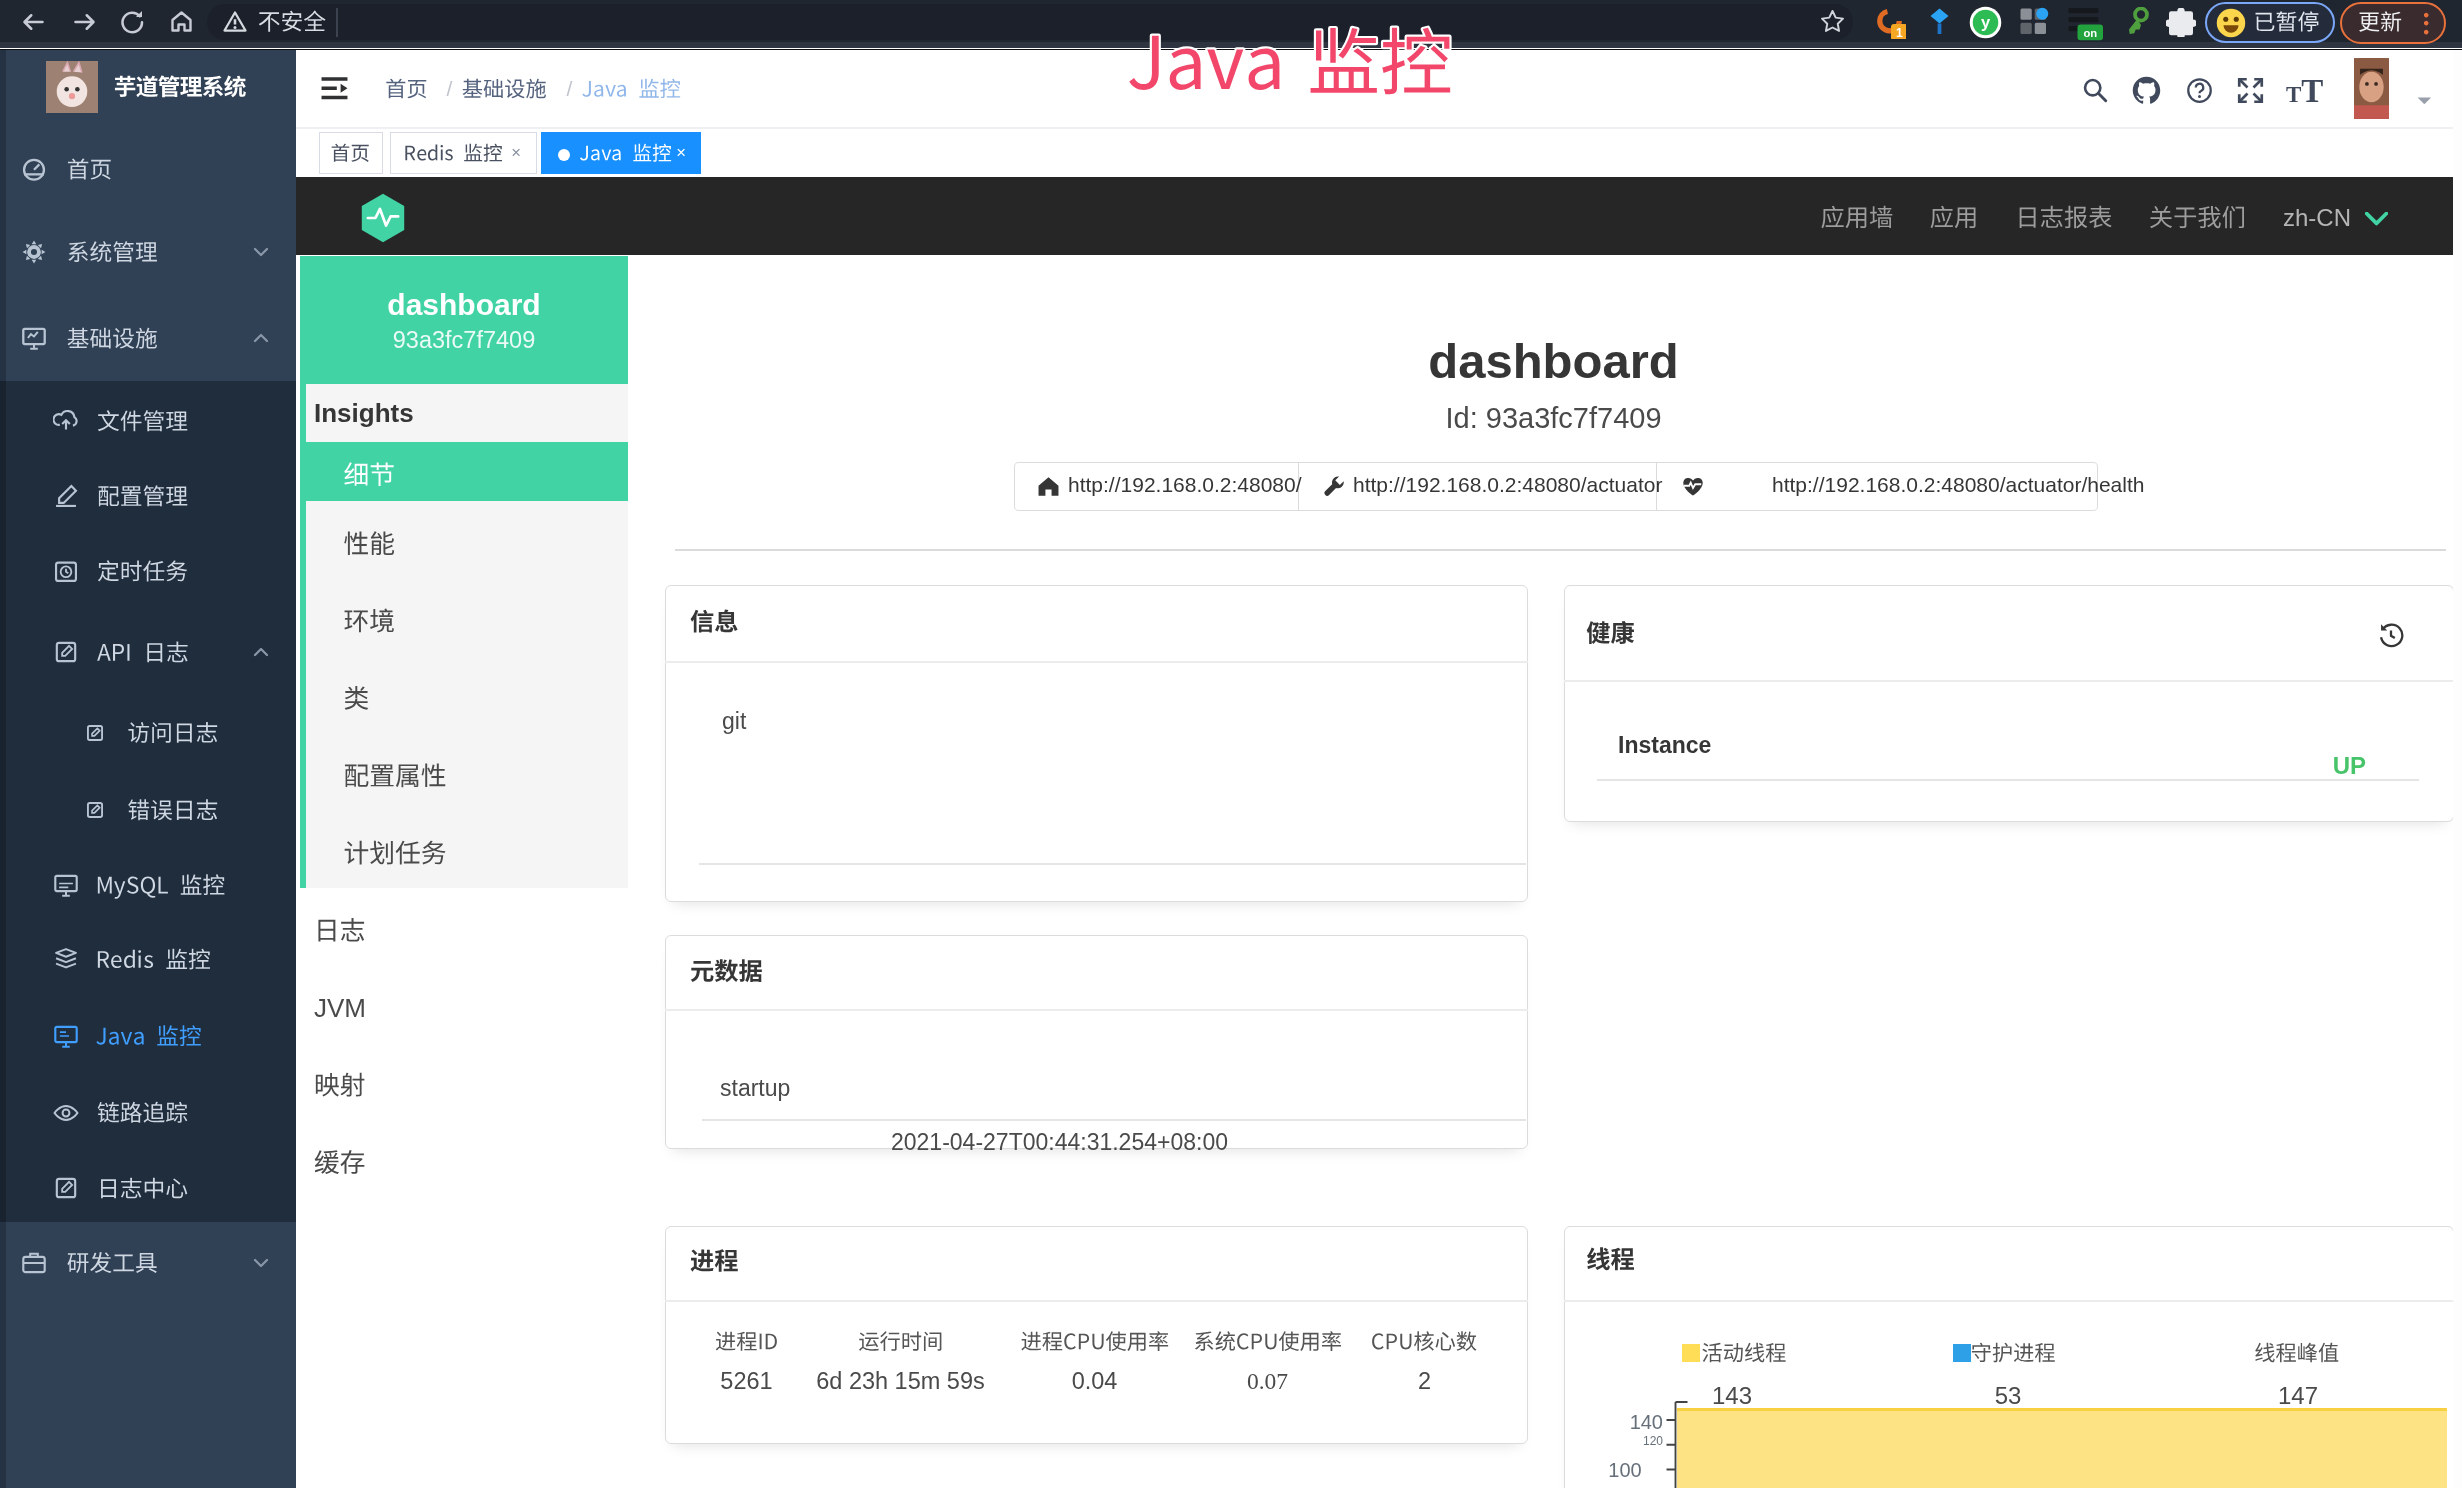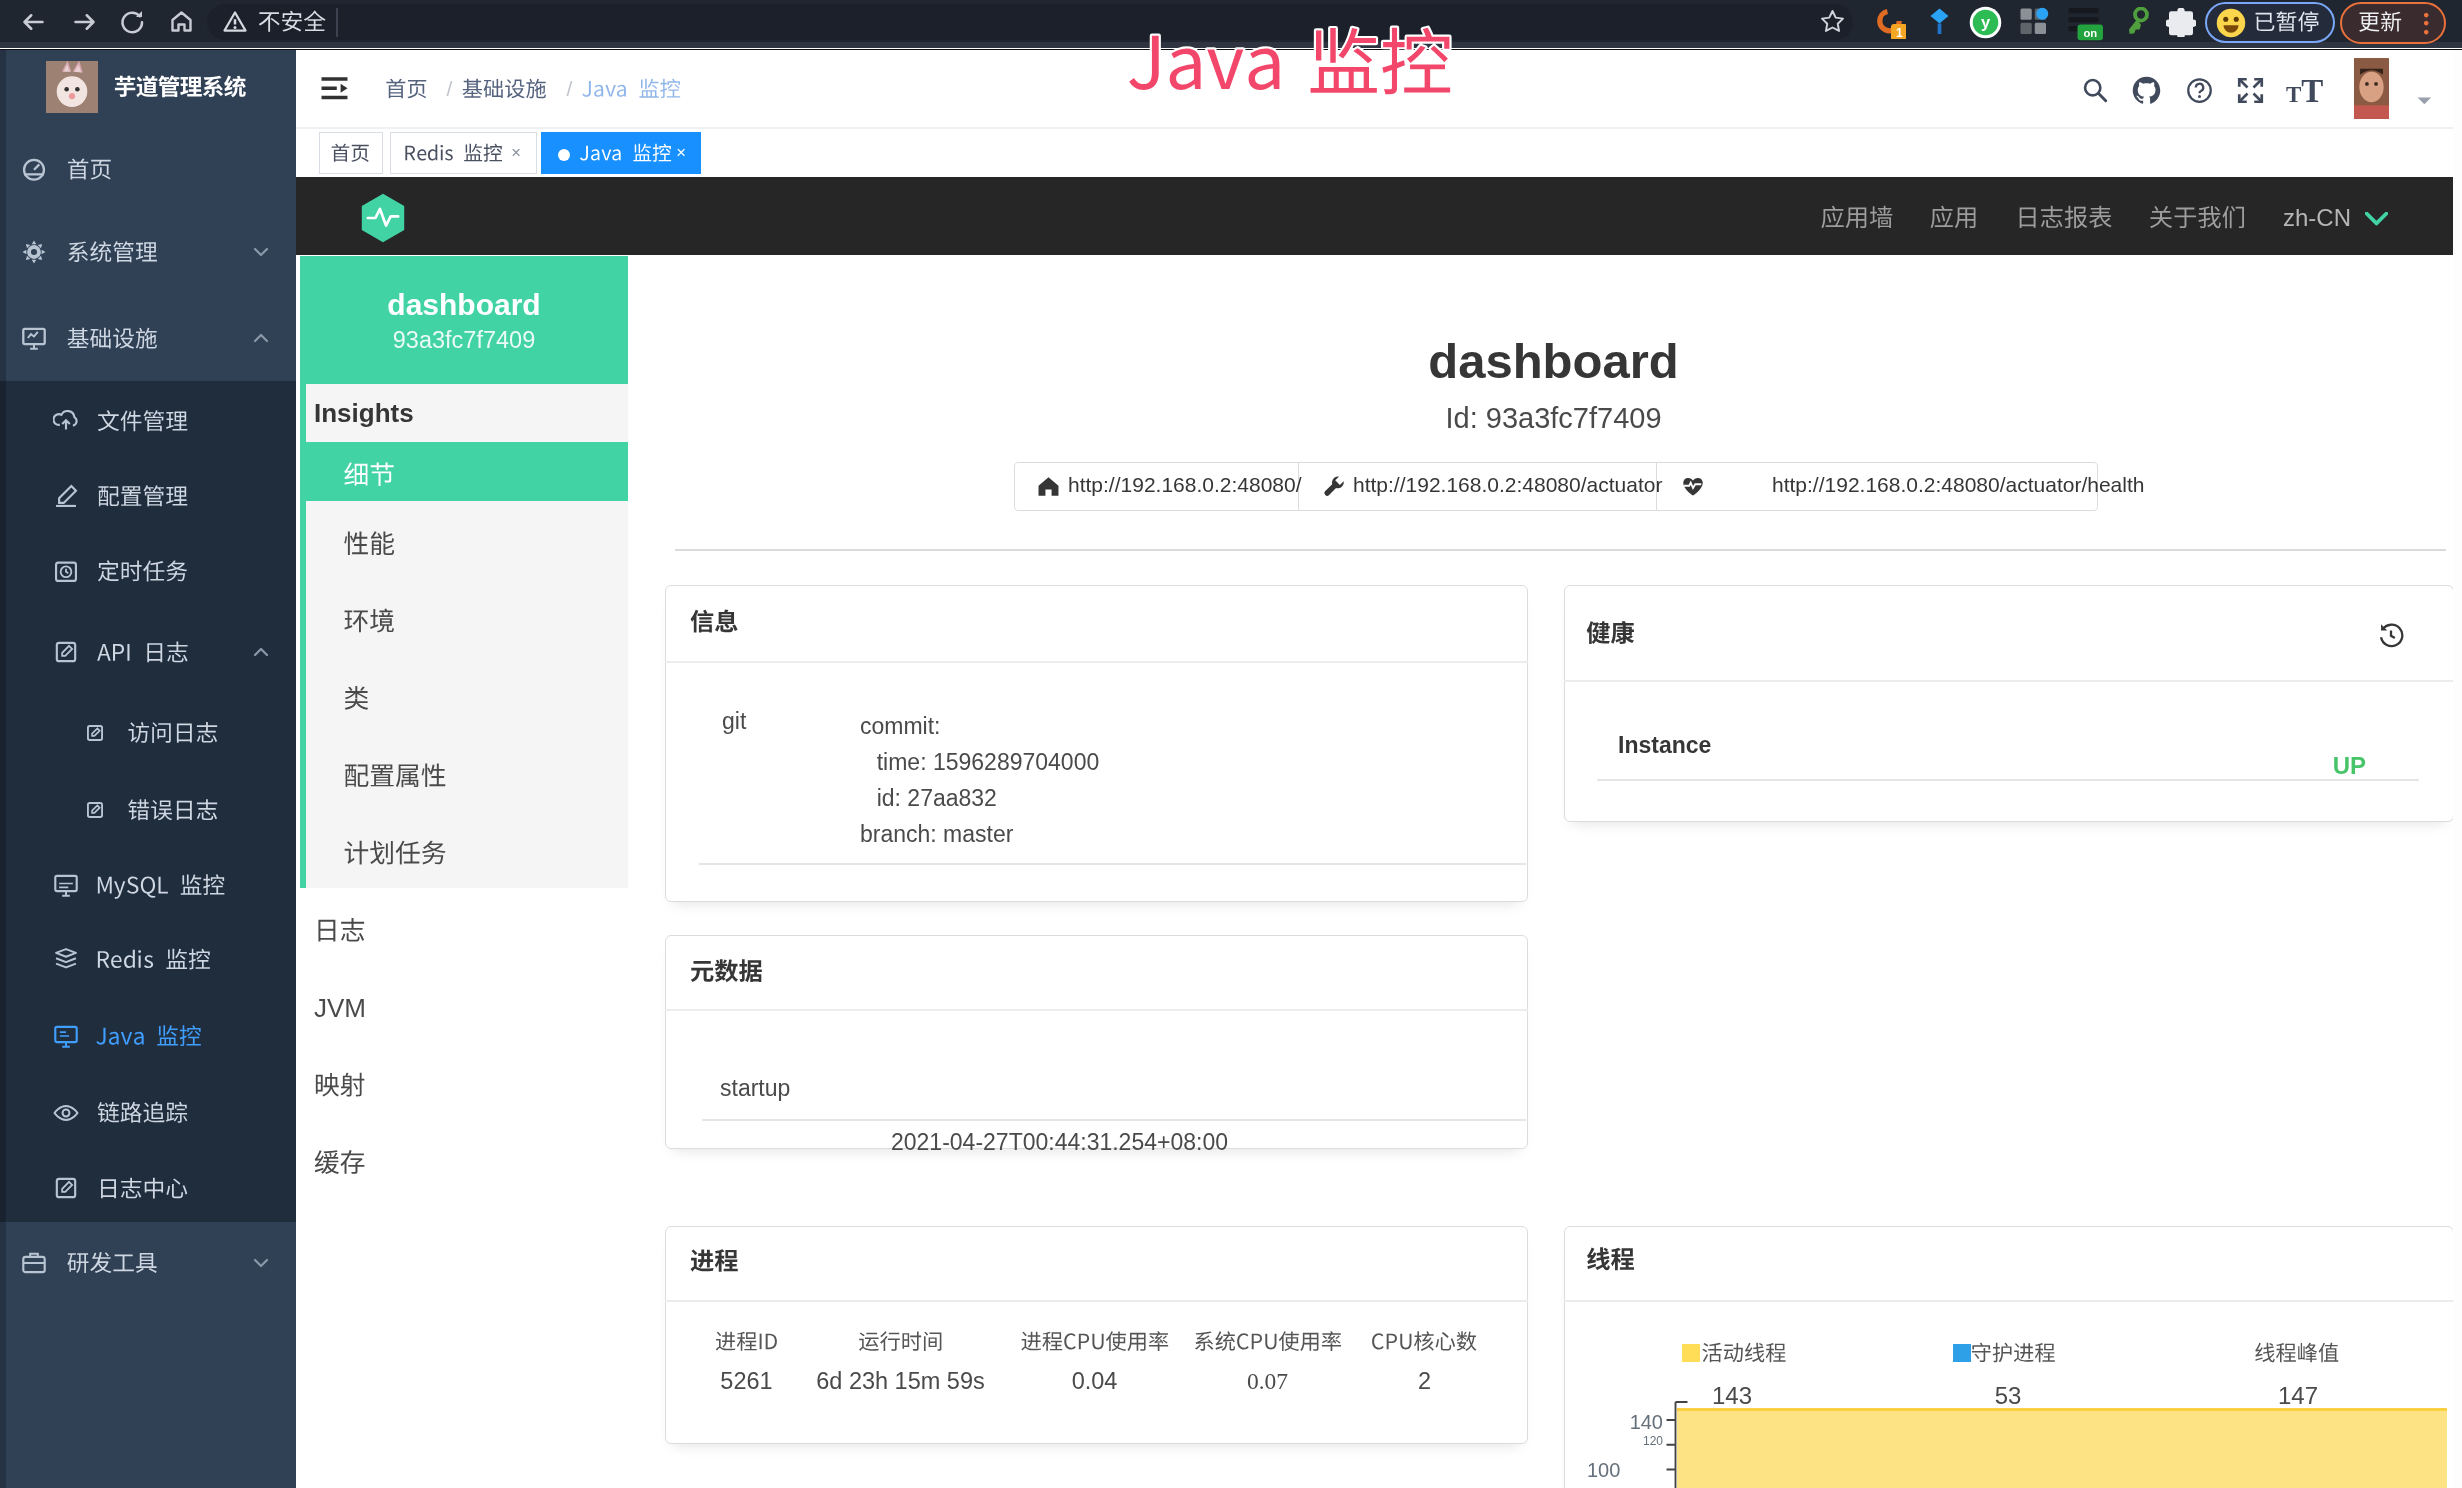--- a/index.html
+++ b/index.html
@@ -252,41 +252,40 @@
       <path d="M4 3v8h8z" fill="#363636"></path>
       <path d="M17 11v7l5 3" stroke="#363636" stroke-width="3" fill="none"></path>
     </svg>
     <div style="position:absolute;left:665px;top:935px;width:863px;height:214px;background:#fff;border:1.5px solid #dcdcdc;border-radius:6px;box-shadow:0 9px 13.7px -7.6px rgba(0,0,0,.13);"></div>
     <div style="position:absolute;left:665px;top:1009px;width:863px;height:1.5px;background:#ececec;"></div>
     <div style="position:absolute;left:665px;top:1226px;width:863px;height:218px;background:#fff;border:1.5px solid #dcdcdc;border-radius:6px;box-shadow:0 9px 13.7px -7.6px rgba(0,0,0,.13);"></div>
     <div style="position:absolute;left:665px;top:1300px;width:863px;height:1.5px;background:#ececec;"></div>
     <div style="position:absolute;left:1564px;top:1226px;width:890px;height:303px;background:#fff;border:1.5px solid #dcdcdc;border-radius:6px;box-shadow:0 9px 13.7px -7.6px rgba(0,0,0,.13);"></div>
     <div style="position:absolute;left:1564px;top:1300px;width:890px;height:1.5px;background:#ececec;"></div>
     <div style="position:absolute;left:722px;top:708px;font-size:23px;color:#4a4a4a;">git</div>
-    <div style="position:absolute;left:860px;top:708px;font-size:23px;color:#4a4a4a;line-height:36px;">commit:<br><span style="margin-left:16.7px">time: 1596289704000</span><br><span style="margin-left:16.7px">id: 27aa832</span><br>branch: master</div>
     <div style="position:absolute;left:699px;top:863px;width:827px;height:1.5px;background:#e5e5e5;"></div>
     <div style="position:absolute;left:1618px;top:732px;font-size:23px;font-weight:bold;color:#363636;">Instance</div>
     <div style="position:absolute;left:2237px;top:752px;width:129px;text-align:right;font-size:24px;font-weight:bold;color:#47c46a;">UP</div>
     <div style="position:absolute;left:1597px;top:779px;width:822px;height:1.5px;background:#e5e5e5;"></div>
     <div style="position:absolute;left:720px;top:1075px;font-size:23px;color:#4a4a4a;">startup</div>
     <div style="position:absolute;left:891px;top:1129px;font-size:23px;color:#4a4a4a;">2021-04-27T00:44:31.254+08:00</div>
     <div style="position:absolute;left:702px;top:1119px;width:824px;height:1.5px;background:#e5e5e5;"></div>
     <div style="position:absolute;left:557px;top:1368px;width:379px;text-align:center;font-size:23.5px;color:#4a4a4a;">5261</div>
     <div style="position:absolute;left:711px;top:1368px;width:379px;text-align:center;font-size:23.5px;color:#4a4a4a;">6d 23h 15m 59s</div>
     <div style="position:absolute;left:905px;top:1368px;width:379px;text-align:center;font-size:23.5px;color:#4a4a4a;">0.04</div>
     <div style="position:absolute;left:1078px;top:1368px;width:379px;text-align:center;font-size:23.5px;color:#4a4a4a;font-family:Liberation Serif, serif;">0.07</div>
     <div style="position:absolute;left:1235px;top:1368px;width:379px;text-align:center;font-size:23.5px;color:#4a4a4a;">2</div>
     <div style="position:absolute;left:1682px;top:1344px;width:18px;height:18px;background:#ffdd57;"></div>
     <div style="position:absolute;left:1953px;top:1344px;width:18px;height:18px;background:#2da0e8;"></div>
     <div style="position:absolute;left:1618px;top:1382px;width:228px;text-align:center;font-size:24px;color:#4a4a4a;">143</div>
     <div style="position:absolute;left:1894px;top:1382px;width:228px;text-align:center;font-size:24px;color:#4a4a4a;">53</div>
     <div style="position:absolute;left:2184px;top:1382px;width:228px;text-align:center;font-size:24px;color:#4a4a4a;">147</div>
     <div style="position:absolute;left:1587px;top:1411px;width:76px;text-align:right;font-size:20px;color:#66707a;">140</div>
     <div style="position:absolute;left:1587px;top:1434px;width:76px;text-align:right;font-size:12px;color:#66707a;">120</div>
-    <div style="position:absolute;left:1587px;top:1459px;width:76px;text-align:left;font-size:20px;color:#66707a;">100</div>
+    <div style="position:absolute;left:1587px;top:1459px;width:76px;text-align:center;font-size:20px;color:#66707a;">100</div>
     <svg style="position:absolute;left:1665px;top:1400px;" width="24" height="91" viewBox="0 0 32 120">
       <path d="M14 2h16M14 2v118M2 26h12M2 59h12M2 92h12" stroke="#444" stroke-width="2.5" fill="none"></path>
     </svg>
     <div style="position:absolute;left:1677px;top:1408px;width:770px;height:81px;background:rgba(252,217,90,.75);border-top:3px solid rgba(250,205,60,.9);"></div>
     <div style="position:absolute;left:2453px;top:50px;width:10px;height:1439px;background:#fdfdfd;"></div>
 <svg width="2462" height="1489" viewBox="0 0 3247 1963" style="position:absolute;left:0;top:0;pointer-events:none;z-index:50">
       <defs>
         <path id="gR4E0D" d="M559 -478C678 -398 828 -280 899 -203L960 -261C885 -338 733 -450 615 -526ZM69 -770V-693H514C415 -522 243 -353 44 -255C60 -238 83 -208 95 -189C234 -262 358 -365 459 -481V78H540V-584C566 -619 589 -656 610 -693H931V-770Z"></path>
         <path id="gR5B89" d="M414 -823C430 -793 447 -756 461 -725H93V-522H168V-654H829V-522H908V-725H549C534 -758 510 -806 491 -842ZM656 -378C625 -297 581 -232 524 -178C452 -207 379 -233 310 -256C335 -292 362 -334 389 -378ZM299 -378C263 -320 225 -266 193 -223C276 -195 367 -162 456 -125C359 -60 234 -18 82 9C98 25 121 59 130 77C293 42 429 -10 536 -91C662 -36 778 23 852 73L914 8C837 -41 723 -96 599 -148C660 -209 707 -285 742 -378H935V-449H430C457 -499 482 -549 502 -596L421 -612C401 -561 372 -505 341 -449H69V-378Z"></path>
         <path id="gR5168" d="M493 -851C392 -692 209 -545 26 -462C45 -446 67 -421 78 -401C118 -421 158 -444 197 -469V-404H461V-248H203V-181H461V-16H76V52H929V-16H539V-181H809V-248H539V-404H809V-470C847 -444 885 -420 925 -397C936 -419 958 -445 977 -460C814 -546 666 -650 542 -794L559 -820ZM200 -471C313 -544 418 -637 500 -739C595 -630 696 -546 807 -471Z"></path>

